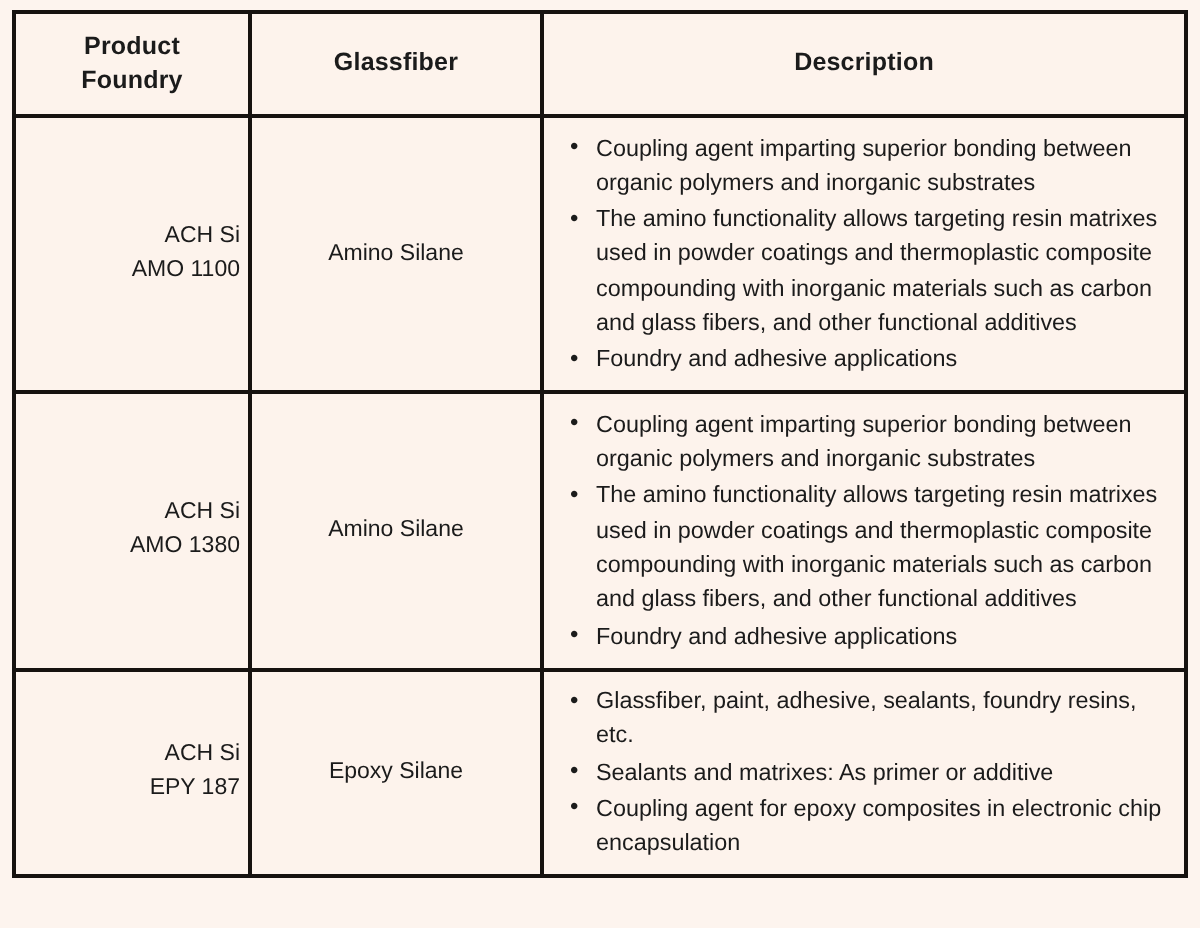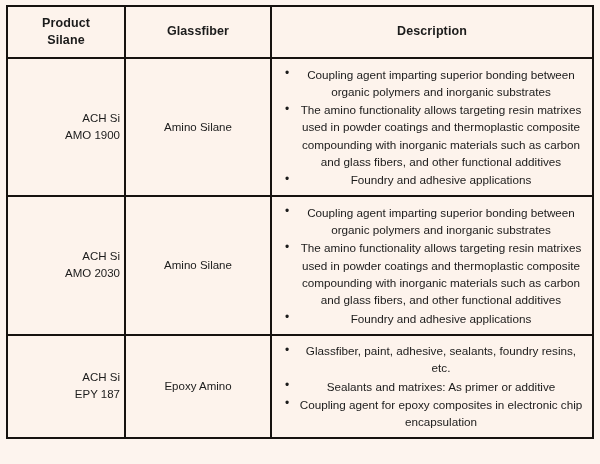--- a/index.html
+++ b/index.html
@@ -54,21 +54,20 @@
     text-align: center;
     font-size: 11.5px;
     line-height: 1.5;
     padding: 6px 4px;
   }
   td.product-cell .pn-line { display: block; text-align: right; }
 
   td.app-cell {
     padding: 6px 8px 6px 4px;
     vertical-align: middle;
-    text-align: center;
   }
   ul.app-list {
     margin: 0;
     padding: 0 0 0 22px;
     list-style: none;
   }
   ul.app-list li {
     position: relative;
     font-size: 11.7px;
     line-height: 1.48;
@@ -94,68 +93,68 @@
   <table class="product-table">
     <colgroup>
       <col class="col-product">
       <col class="col-desc">
       <col class="col-app">
     </colgroup>
     <thead>
       <tr>
         <th>
           <span class="hdr-line">Product</span>
-          <span class="hdr-line">Silane</span>
+          <span class="hdr-line">Foundry</span>
         </th>
         <th>
           <span class="hdr-line">Glassfiber</span>
         </th>
         <th>
           <span class="hdr-line">Description</span>
         </th>
       </tr>
     </thead>
     <tbody>
 
       <tr>
         <td class="product-cell">
           <span class="pn-line">ACH Si</span>
-          <span class="pn-line">AMO 1900</span>
+          <span class="pn-line">AMO 1100</span>
         </td>
         <td class="desc-cell">Amino Silane</td>
         <td class="app-cell">
           <ul class="app-list">
             <li>Coupling agent imparting superior bonding between organic polymers and inorganic substrates</li>
             <li>The amino functionality allows targeting resin matrixes used in powder coatings and thermoplastic composite compounding with inorganic materials such as carbon and glass fibers, and other functional additives</li>
             <li>Foundry and adhesive applications</li>
           </ul>
         </td>
       </tr>
 
       <tr>
         <td class="product-cell">
           <span class="pn-line">ACH Si</span>
-          <span class="pn-line">AMO 2030</span>
+          <span class="pn-line">AMO 1380</span>
         </td>
         <td class="desc-cell">Amino Silane</td>
         <td class="app-cell">
           <ul class="app-list">
             <li>Coupling agent imparting superior bonding between organic polymers and inorganic substrates</li>
             <li>The amino functionality allows targeting resin matrixes used in powder coatings and thermoplastic composite compounding with inorganic materials such as carbon and glass fibers, and other functional additives</li>
             <li>Foundry and adhesive applications</li>
           </ul>
         </td>
       </tr>
 
       <tr>
         <td class="product-cell">
           <span class="pn-line">ACH Si</span>
           <span class="pn-line">EPY 187</span>
         </td>
-        <td class="desc-cell">Epoxy Amino</td>
+        <td class="desc-cell">Epoxy Silane</td>
         <td class="app-cell">
           <ul class="app-list">
             <li>Glassfiber, paint, adhesive, sealants, foundry resins, etc.</li>
             <li>Sealants and matrixes: As primer or additive</li>
             <li>Coupling agent for epoxy composites in electronic chip encapsulation</li>
           </ul>
         </td>
       </tr>
 
     </tbody>

